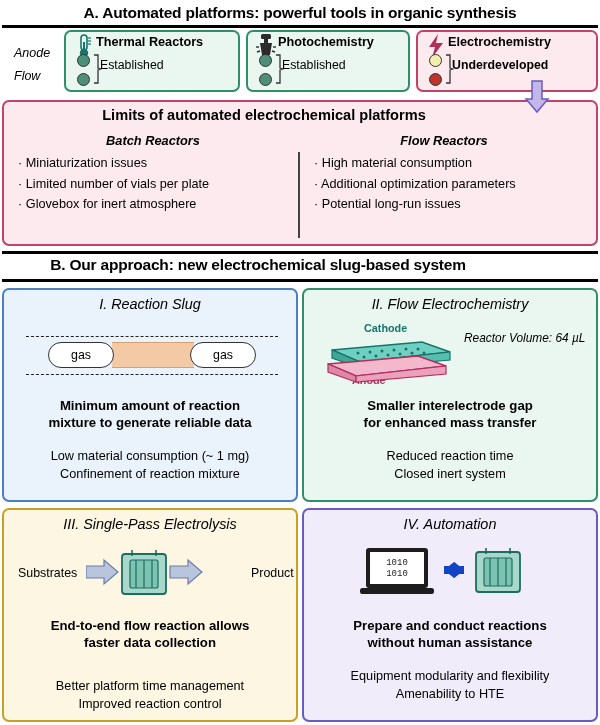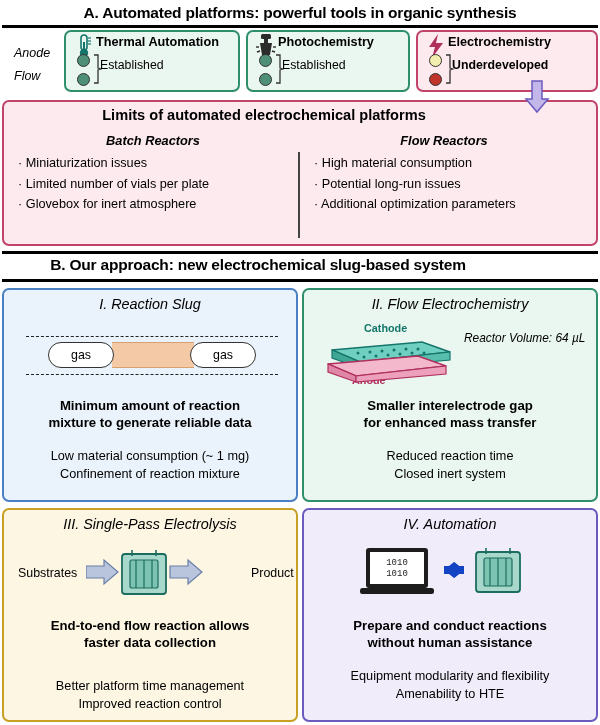--- a/index.html
+++ b/index.html
@@ -197,21 +197,21 @@
     <div class="icon-box">
       <svg width="24" height="26" viewBox="0 0 24 26">
         <rect x="9" y="2" width="6" height="15" rx="3" fill="none" stroke="#14756a" stroke-width="1.6"></rect>
         <circle cx="12" cy="20" r="4.2" fill="#14756a"></circle>
         <rect x="11" y="9" width="2" height="11" fill="#14756a"></rect>
         <line x1="16" y1="5" x2="19" y2="5" stroke="#14756a" stroke-width="1.2"></line>
         <line x1="16" y1="8" x2="19" y2="8" stroke="#14756a" stroke-width="1.2"></line>
         <line x1="16" y1="11" x2="19" y2="11" stroke="#14756a" stroke-width="1.2"></line>
       </svg>
     </div>
-    <div class="plat-title">Thermal Automation</div>
+    <div class="plat-title">Thermal Reactors</div>
     <div class="dots">
       <div class="dot" style="background:#4e8f77;"></div>
       <div class="dot" style="background:#4e8f77;"></div>
     </div>
     <div class="brace">
       <svg width="9" height="30" viewBox="0 0 9 30">
           <path d="M1 1 L5 1 L5 14 L8 15 L5 16 L5 29 L1 29" fill="none" stroke="#333" stroke-width="1.3"></path>
         </svg>
     </div>
     <div class="status">Established</div>
@@ -269,22 +269,22 @@
 
     <div id="limits-divider"></div>
 
     <div class="bullet-list" id="bl1">
       <div>· <span>Miniaturization issues</span></div>
       <div>· <span>Limited number of vials per plate</span></div>
       <div>· <span>Glovebox for inert atmosphere</span></div>
     </div>
     <div class="bullet-list" id="bl2">
       <div>· <span>High material consumption</span></div>
+      <div>· <span>Additional optimization parameters</span></div>
       <div>· <span>Potential long-run issues</span></div>
-      <div>· <span>Additional optimization parameters</span></div>
     </div>
   </div>
 
   <div id="down-arrow">
     <svg width="26" height="34" viewBox="0 0 26 34">
       <path d="M8 1 L18 1 L18 19 L24 19 L13 32 L2 19 L8 19 Z" fill="#c3b6e8" stroke="#6b5bbf" stroke-width="1.5"></path>
     </svg>
   </div>
 
   <div class="hr-line" style="left:2px; top:251px; width:596px;"></div>

